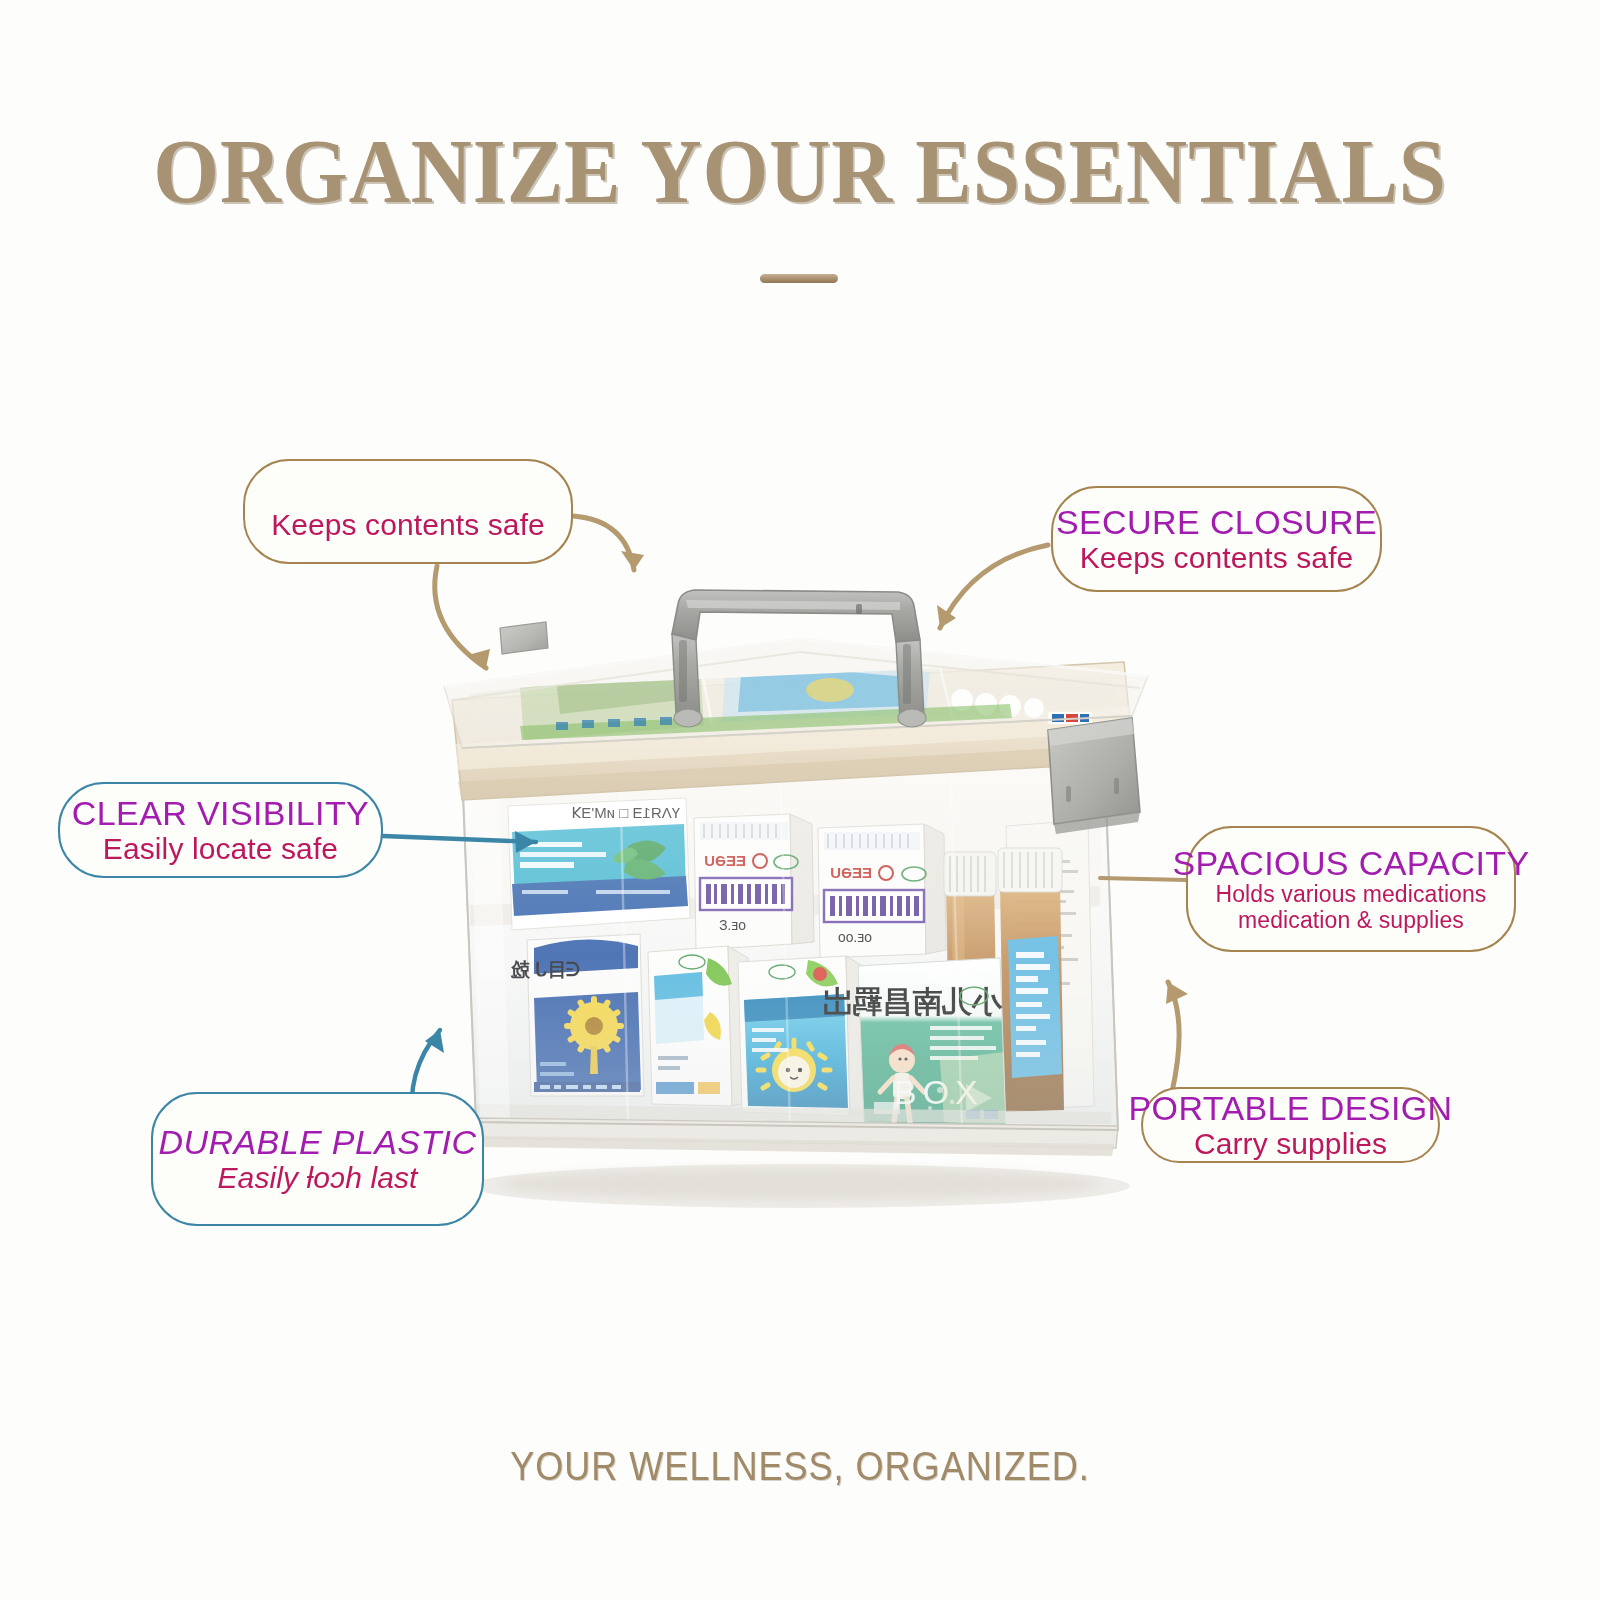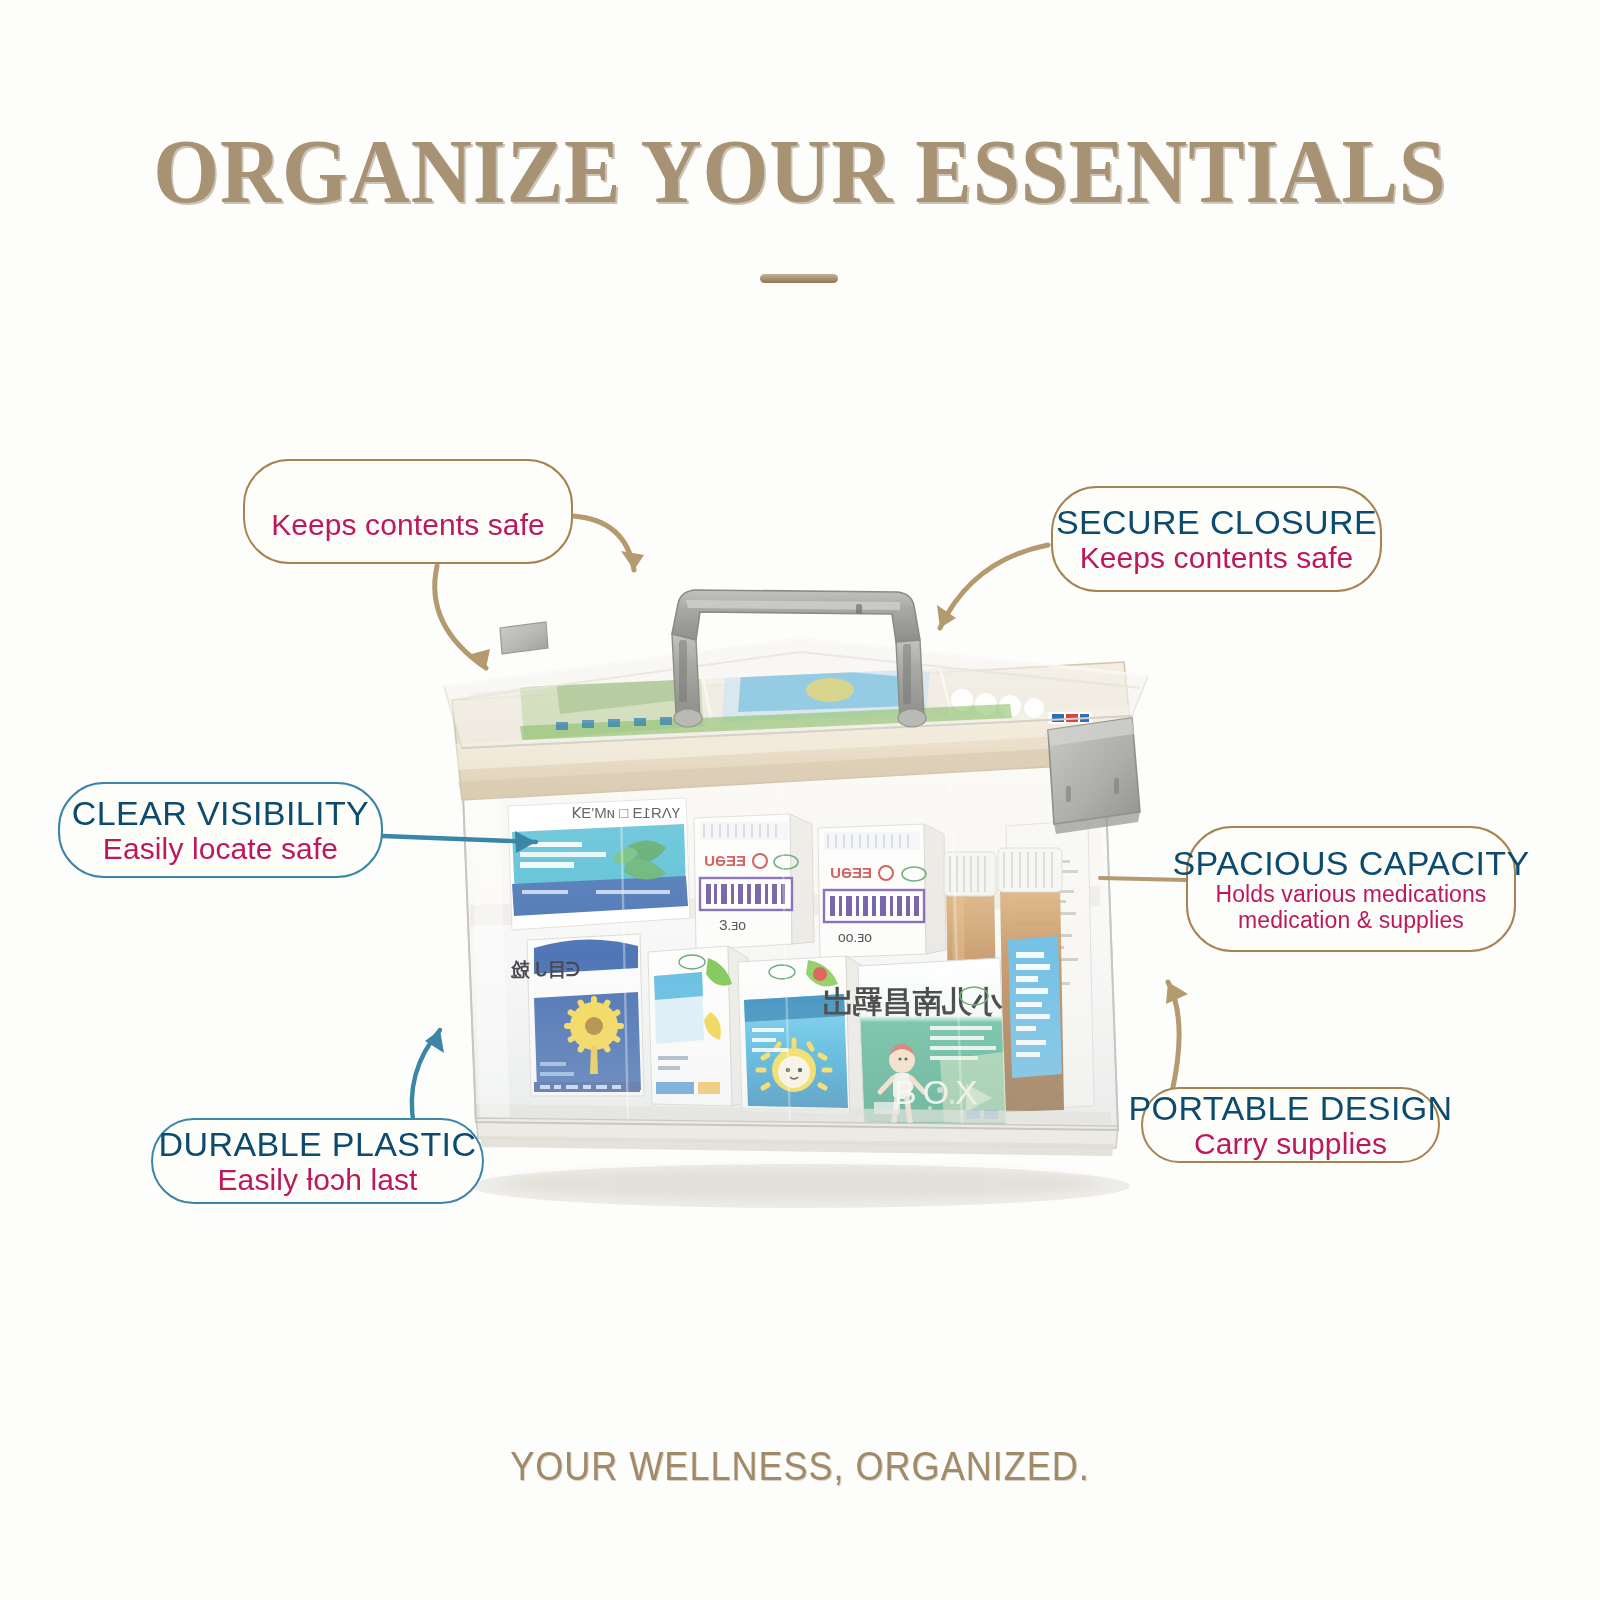--- a/index.html
+++ b/index.html
@@ -73,38 +73,38 @@
     align-items: center;
     justify-content: center;
     text-align: center;
     line-height: 1.12;
     z-index: 40;
   }
   .callout.brown { border: 2.2px solid #a5844f; }
   .callout.blue  { border: 2.4px solid #3b86a7; }
   .c-title {
     font-size: 34px;
-    color: #0c4a6e;
+    color: #a21caf;
     letter-spacing: .4px;
     white-space: nowrap;
   }
   .c-sub {
     font-size: 30px;
     color: #be185d;
     letter-spacing: .1px;
     white-space: nowrap;
   }
   .c-sub.small { font-size: 23px; }
 
   
   #co-lid     { left: 243px;  top: 459px;  width: 330px;  height: 105px; }
   #co-lid .c-sub { margin-top: 26px; }
   #co-secure  { left: 1051px; top: 486px;  width: 331px;  height: 106px; }
   #co-clear   { left: 58px;   top: 782px;  width: 325px;  height: 96px; }
-  #co-durable { left: 151px;  top: 1118px; width: 333px;  height: 86px; }
+  #co-durable { left: 151px;  top: 1092px; width: 333px;  height: 134px; font-style: italic; }
   #co-spacious{ left: 1186px; top: 826px;  width: 330px;  height: 126px; }
   #co-portable{ left: 1141px; top: 1087px; width: 299px;  height: 76px; }
 
   
   #connectors, #product { position: absolute; left: 0; top: 0; }
   #connectors { z-index: 35; }
   #product { z-index: 10; }
 </style>
 </head>
 <body>

